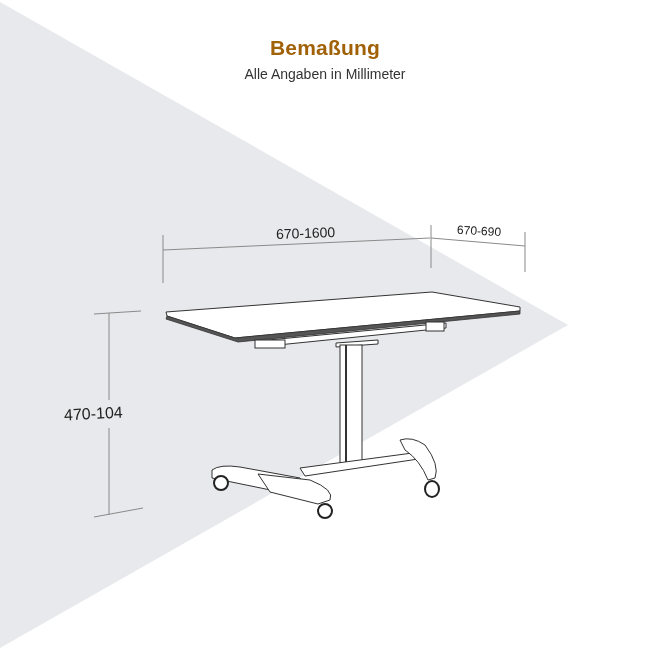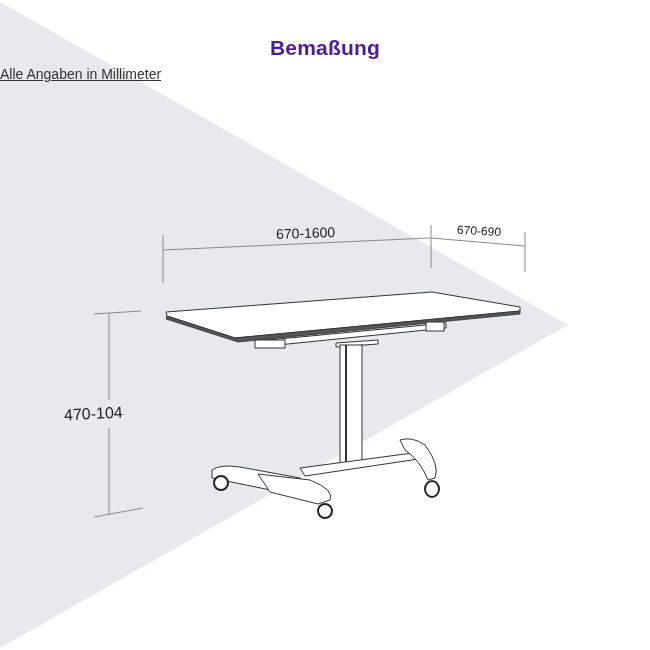--- a/index.html
+++ b/index.html
@@ -1,19 +1,19 @@
 <!DOCTYPE html>
 <html><head>
 <meta charset="utf-8">
 <style>
   html, body { margin:0; padding:0; background:#ffffff; }
   body { width:650px; height:650px; position:relative; overflow:hidden; font-family:"Liberation Sans", sans-serif; }
   .bg { position:absolute; left:0; top:0; width:650px; height:650px; }
-  .title { position:absolute; left:0; width:650px; top:36px; text-align:center; font-size:21px; font-weight:bold; color:#4c1d95; letter-spacing:0.2px; }
-  .subtitle { position:absolute; left:0; width:650px; top:66px; font-size:14px; color:#333;text-decoration:underline; }
+  .title { position:absolute; left:0; width:650px; top:36px; text-align:center; font-size:21px; font-weight:bold; color:#a16207; letter-spacing:0.2px; }
+  .subtitle { position:absolute; left:0; width:650px; top:66px; text-align:center; font-size:14px; color:#333; }
   .drawing { position:absolute; left:0; top:0; width:650px; height:650px; }
   .dim-label { position:absolute; color:#222; white-space:nowrap; }
   .dim-width { left:276px; top:225px; font-size:14px; transform:rotate(-2deg); }
   .dim-depth { left:457px; top:224px; font-size:12px; transform:rotate(3deg); }
   .dim-height { left:64px; top:403px; font-size:16px; transform:rotate(-3deg); background:#e8e9ec; padding:2px 0; }
 </style>
 </head>
 <body>
 
 <svg class="bg" viewBox="0 0 650 650" width="650" height="650">

